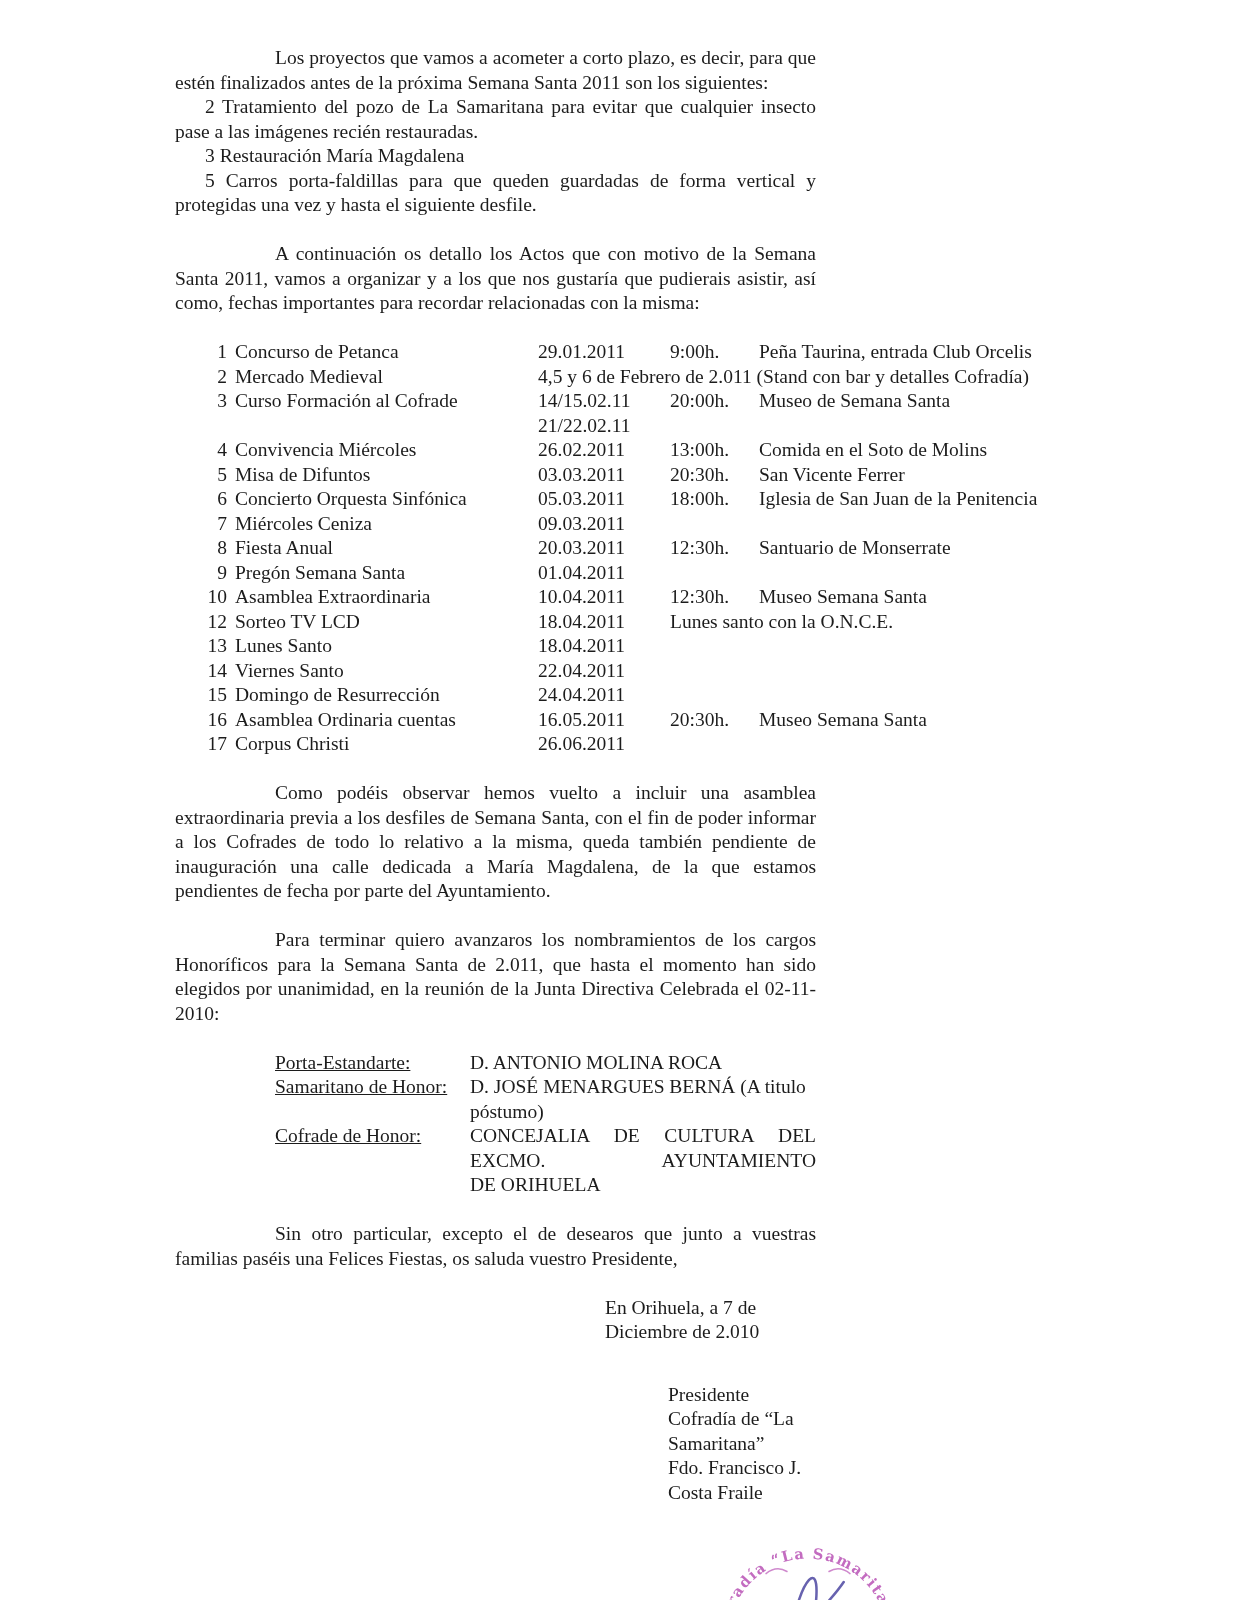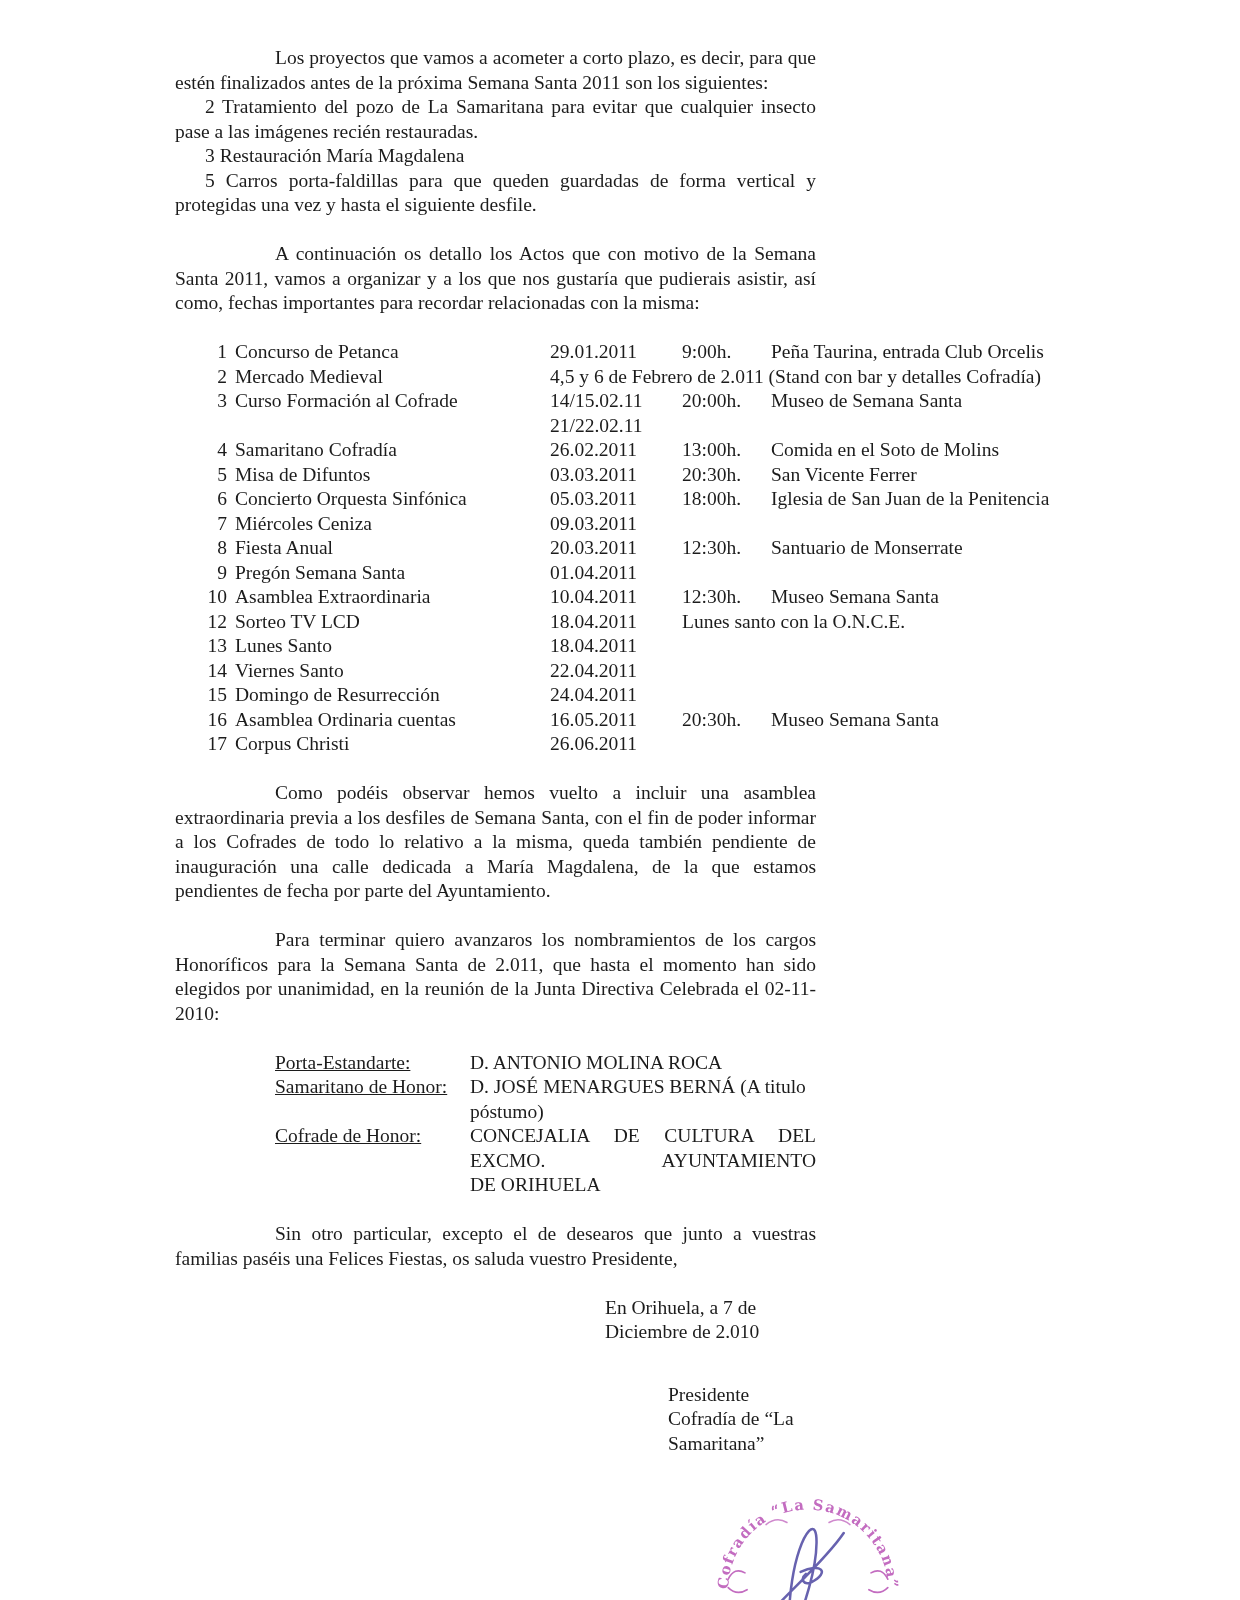--- a/index.html
+++ b/index.html
@@ -12,21 +12,21 @@
 
   .para { margin:0; text-align:justify; text-indent:100px; }
   .spacer { height:24.5px; }
 
   .projects .item { margin:0; text-align:justify; text-indent:30px; }
 
   .events { margin:24.5px 0 0 0; }
   .erow { display:flex; }
   .c-num  { width:52px; text-align:right; flex:none; }
   .c-name { width:311px; padding-left:8px; box-sizing:border-box; flex:none; white-space:nowrap; }
-  .c-date { width:132px; flex:none; white-space:nowrap;margin-left:12px; }
+  .c-date { width:132px; flex:none; white-space:nowrap; }
   .c-time { width:75px; flex:none; white-space:nowrap; }
   .c-loc  { flex:1; white-space:nowrap;margin-left:14px; }
 
   .appt { margin-left:100px; }
   .arow { display:flex; }
   .alabel { width:195px; flex:none;text-decoration:underline; }
   .avalue { flex:1; }
   .just-spread { text-align:justify; text-align-last:justify; }
 
   .dateline { margin:24.5px 0 0 430px; }
@@ -84,21 +84,21 @@
     </div>
     <div class="erow">
       <span class="c-num"></span>
       <span class="c-name"></span>
       <span class="c-date">21/22.02.11</span>
       <span class="c-time"></span>
       <span class="c-loc"></span>
     </div>
     <div class="erow">
       <span class="c-num">4</span>
-      <span class="c-name">Samaritano Cofradía</span>
+      <span class="c-name">Convivencia Miércoles</span>
       <span class="c-date">26.02.2011</span>
       <span class="c-time">13:00h.</span>
       <span class="c-loc">Comida en el Soto de Molins</span>
     </div>
     <div class="erow">
       <span class="c-num">5</span>
       <span class="c-name">Misa de Difuntos</span>
       <span class="c-date">03.03.2011</span>
       <span class="c-time">20:30h.</span>
       <span class="c-loc">San Vicente Ferrer</span>
@@ -211,20 +211,21 @@
   </div>
 
   <div class="spacer"></div>
 
   <p class="para">Sin otro particular, excepto el de desearos que junto a vuestras familias paséis una Felices Fiestas, os saluda vuestro Presidente,</p>
 
   <div class="dateline">En Orihuela, a 7 de Diciembre de 2.010</div>
 
   <div class="sigblock">
     <div>Presidente Cofradía de “La Samaritana”</div>
+    <div>Fdo. Francisco J. Costa Fraile</div>
   </div>
 
   <div class="sealwrap">
     <svg viewBox="0 0 200 200" width="210" height="210">
       <defs>
         <path id="arcTop" d="M 28,138 A 76,76 0 1 1 172,138" fill="none"></path>
         <path id="arcBot" d="M 46,158 A 73,73 0 0 0 154,158" fill="none"></path>
       </defs>
 
       <text class="seal-arc-text" fill="#c36cc0">

